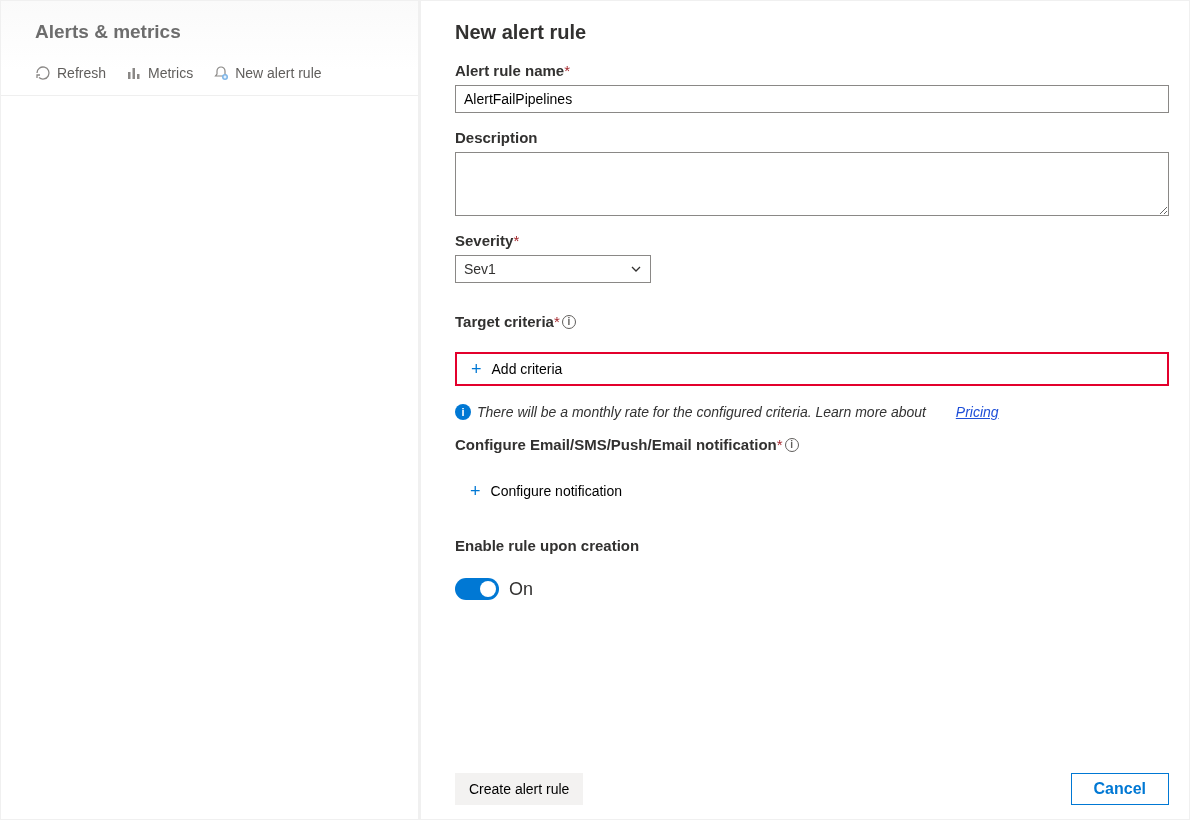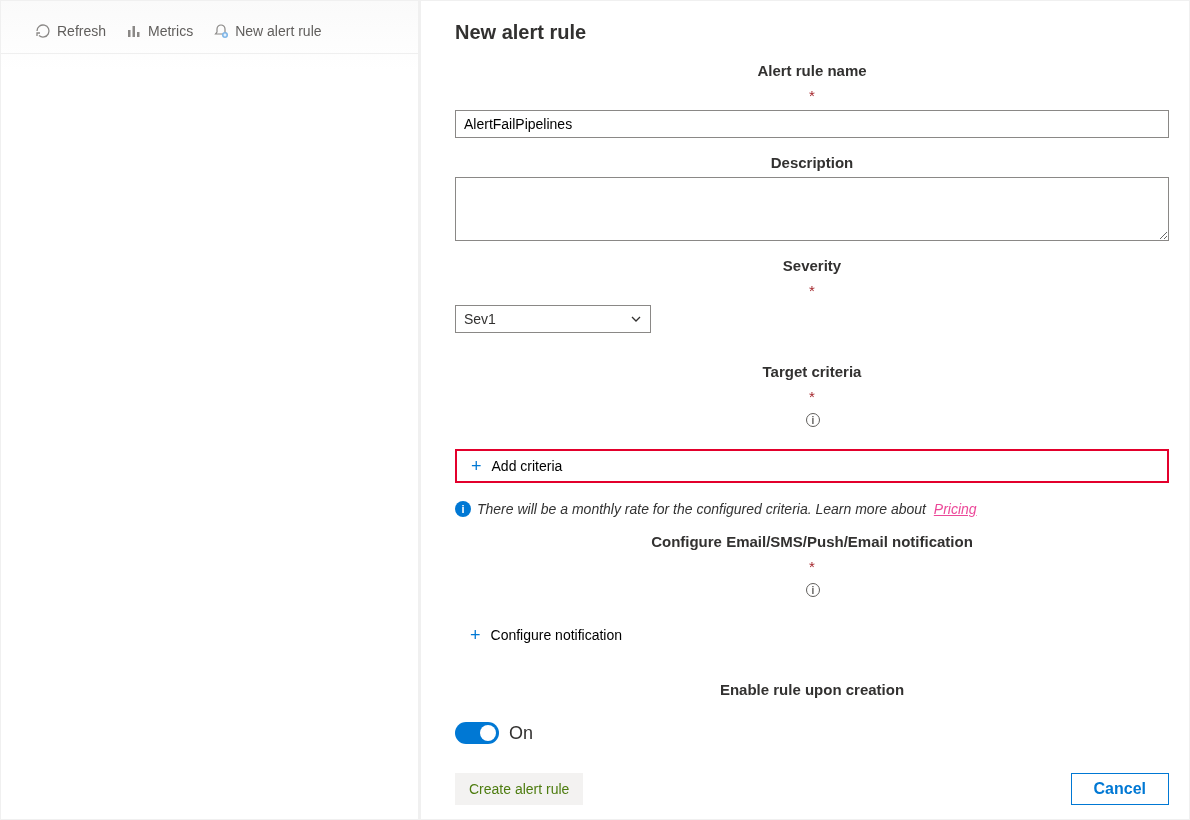--- a/index.html
+++ b/index.html
@@ -7,49 +7,50 @@
   .app { display:flex; width:1190px; height:820px; border:1px solid #f0f0f0; }
   
   .leftpanel { width:422px; border-right:3px solid #f0f0f0; background:linear-gradient(180deg, #fafafa 0, #fff 70px); }
   .lp-title { font-size:19px; color:#6d6d6d; font-weight:600; padding:20px 0 0 34px; }
   .lp-toolbar { display:flex; align-items:center; gap:20px; padding:22px 0 14px 34px; border-bottom:1px solid #efefef; color:#605e5c; font-size:14px; }
   .tb-item { display:flex; align-items:center; gap:6px; cursor:pointer; }
   .tb-item svg { width:16px; height:16px; }
   
   .rightpanel { flex:1; display:flex; flex-direction:column; padding:20px 20px 0 34px; position:relative; }
   .rp-title { font-size:20px; font-weight:600; margin-bottom:18px; }
-  .section-label { font-size:15px; font-weight:600; margin-bottom:6px; display:flex; align-items:center; gap:8px;flex-direction:column; }
+  .section-label { font-size:15px; font-weight:600; margin-bottom:6px; display:flex; align-items:center; gap:0; }
   .req { color:#a4262c; font-weight:400; }
   .info-icon { width:14px; height:14px; border:1px solid #605e5c; border-radius:50%; display:inline-flex; align-items:center; justify-content:center; font-size:10px; color:#605e5c; margin-left:2px; }
   .text-input { width:714px; height:28px; border:1px solid #8a8886; padding:2px 8px; font-size:14px; font-family:inherit; }
   .textarea { width:714px; height:64px; border:1px solid #8a8886; padding:4px 8px; font-size:14px; font-family:inherit; resize:both; }
   .select { width:196px; height:28px; border:1px solid #8a8886; padding:0 8px; font-size:14px; display:flex; align-items:center; justify-content:space-between; cursor:pointer; background:#fff; }
   .chev-down { width:12px; height:12px; }
   .spacer-s { height:16px; }
   .spacer-m { height:30px; }
   .action-btn { display:inline-flex; align-items:center; gap:10px; padding:6px 14px; font-size:14px; border:1px solid transparent; background:#fff; cursor:pointer; }
   .action-btn .plus { color:#0078d4; font-size:18px; font-weight:400; line-height:1; }
   .highlight-red { border:2px solid #e3002c; padding:6px 14px; }
   .info-line { display:flex; align-items:center; gap:6px; font-size:14px; font-style:italic; color:#333; margin-top:18px; }
   .info-line .info-solid { width:16px; height:16px; background:#0078d4; color:#fff; border-radius:50%; display:flex; align-items:center; justify-content:center; font-style:normal; font-weight:700; font-size:11px; flex-shrink:0; }
-  .info-line a { color:#ec4899; text-decoration:underline; }
+  .info-line a { color:#1d4ed8; text-decoration:underline;margin-left:22px; }
   .toggle-row { display:flex; align-items:center; gap:10px; margin-top:18px; }
   .toggle { width:44px; height:22px; border-radius:11px; background:#0078d4; position:relative; cursor:pointer; }
   .toggle-knob { width:16px; height:16px; border-radius:50%; background:#fff; position:absolute; top:3px; right:3px; }
   .toggle-label { font-size:18px; }
   .footer { margin-top:auto; display:flex; align-items:center; justify-content:space-between; padding:14px 0 14px 0; }
-  .btn-disabled { background:#f3f2f1; color:#4d7c0f; border:none; padding:8px 14px; font-size:14px; cursor:default; }
+  .btn-disabled { background:#f3f2f1; color:#000000; border:none; padding:8px 14px; font-size:14px; cursor:default; }
   .btn-secondary { background:#fff; color:#0078d4; border:1px solid #0078d4; padding:6px 22px; font-size:16px; cursor:pointer; font-weight:600; }
 </style>
 </head>
 <body>
 
 <div class="app">
 
   <div class="leftpanel">
+    <div class="lp-title">Alerts &amp; metrics</div>
     <div class="lp-toolbar">
       <div class="tb-item">
         <svg viewBox="0 0 16 16" fill="none" stroke="#8a8886" stroke-width="1.3">
             <path d="M2 8a6 6 0 1 1 2 4.5"></path>
             <path d="M2 13v-3h3"></path>
           </svg>
         <span>Refresh</span>
       </div>
       <div class="tb-item">
         <svg viewBox="0 0 16 16" fill="#8a8886">

